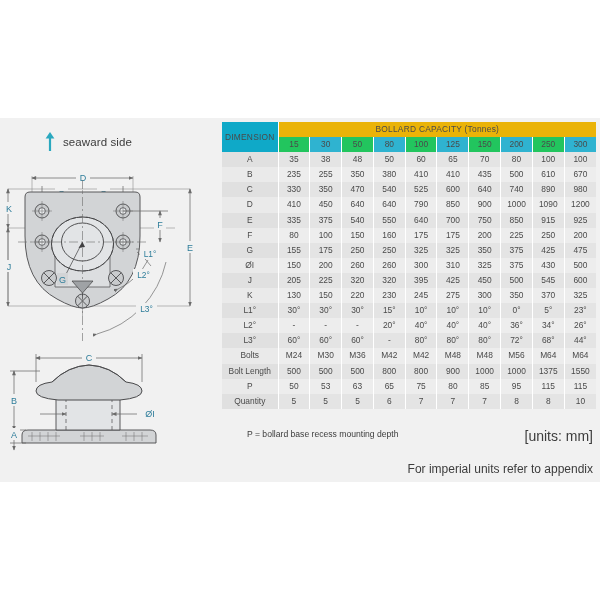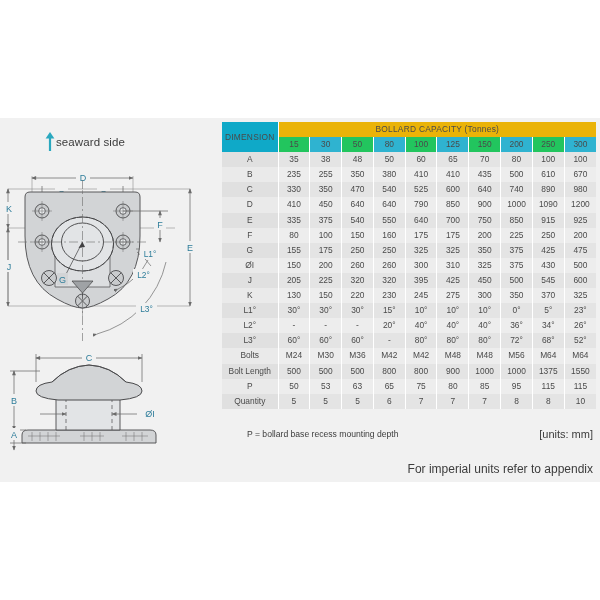--- a/index.html
+++ b/index.html
@@ -38,20 +38,21 @@
     top: 0;
     width: 220px;
     height: 364px;
   }
   #seaward {
     position: absolute;
     left: 44px;
     top: 14px;
     display: flex;
     align-items: center;
+    gap: 7px;
   }
   #seaward .arrow {
     display: block;
     width: 12px;
     height: 20px;
   }
   #seaward .label {
     font-size: 11.5px;
     color: #3c3c3c;
     letter-spacing: .1px;
@@ -145,21 +146,21 @@
   #notes .line1, #notes .line2 {
     line-height: 12px;
     white-space: nowrap;
     padding-left: 25px;
   }
   #notes .line2 { padding-left: 8px; }
   #units {
     position: absolute;
     right: 3px;
     top: 0;
-    font-size: 11px;
+    font-size: 14px;
     color: #3c3c3c;
   }
   #imperial {
     position: absolute;
     left: 222px;
     top: 344px;
     width: 374px;
     text-align: right;
     font-size: 12px;
     color: #3c3c3c;
@@ -600,21 +601,21 @@
               <td class="rowlabel">L3°</td>
               <td>60°</td>
               <td>60°</td>
               <td>60°</td>
               <td>-</td>
               <td>80°</td>
               <td>80°</td>
               <td>80°</td>
               <td>72°</td>
               <td>68°</td>
-              <td>52°</td>
+              <td>44°</td>
             </tr>
             <tr class="even">
               <td class="rowlabel">Bolts</td>
               <td>M24</td>
               <td>M30</td>
               <td>M36</td>
               <td>M42</td>
               <td>M42</td>
               <td>M48</td>
               <td>M48</td>

